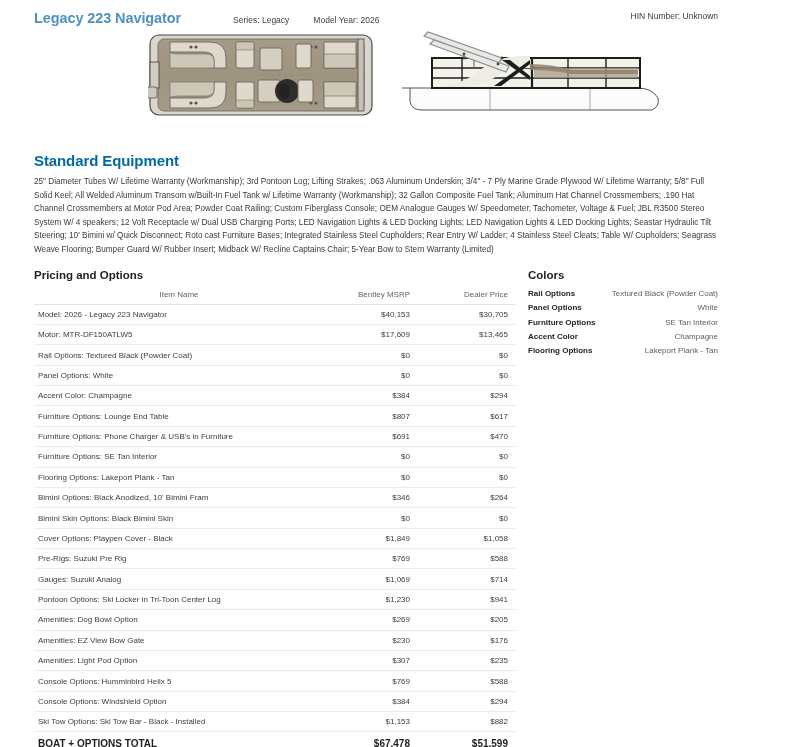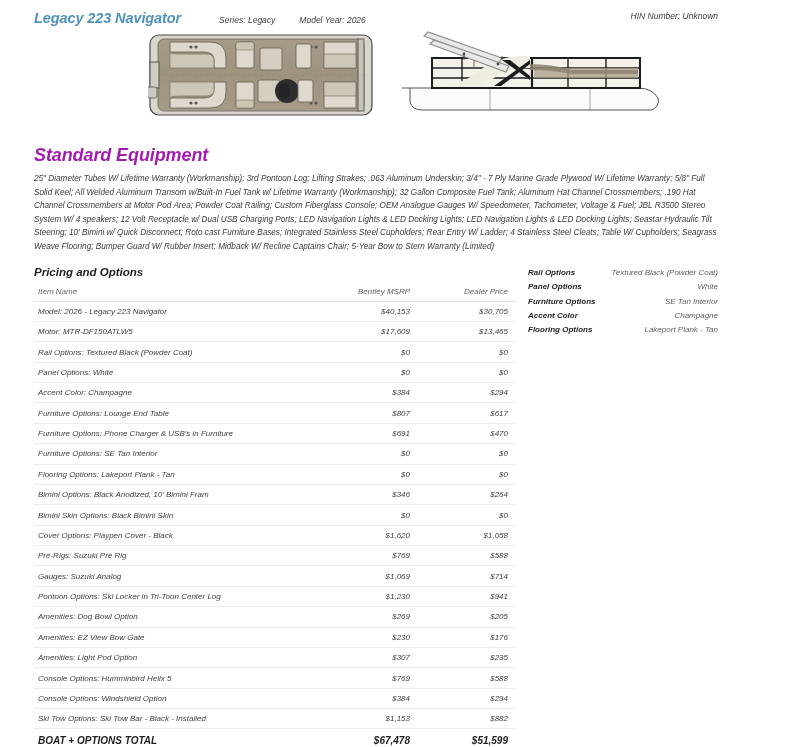--- a/index.html
+++ b/index.html
@@ -4,38 +4,38 @@
 <style>
   * { box-sizing: border-box; }
   html, body {
     margin: 0; padding: 0;
     width: 800px; height: 747px;
     background: #ffffff;
     font-family: "Liberation Sans", sans-serif;
     color: #2b2b2b;
     overflow: hidden;
   }
-  .page { position: relative; width: 752px; height: 747px; padding: 0; font-style: italic; }
+  .page { position: relative; width: 752px; height: 747px; padding: 0; }
 
   
   .header {
     position: relative;
     height: 30px;
     padding: 10px 34px 0 34px;
     display: flex;
     align-items: baseline;
   }
   .model-title {
     font-size: 14.5px;
     font-weight: bold;
     color: #4f92bd;
     letter-spacing: -0.1px;
     white-space: nowrap;
   }
-  .meta-group { display: flex; align-items: baseline; margin-left: 38px; }
+  .meta-group { display: flex; align-items: baseline; margin-left: 52px; }
   .meta-item {
     font-size: 8.5px;
     color: #3c3c3c;
     margin-right: 24px;
     white-space: nowrap;
   }
   .hin {
     position: absolute;
     right: 34px;
     top: 11px;
@@ -49,24 +49,24 @@
     position: relative;
     height: 88px;
     margin-top: 2px;
   }
   .topview { position: absolute; left: 148px; top: 0px; }
   .sideview { position: absolute; left: 402px; top: -2px; }
 
   
   .content { padding: 0 34px; }
   h2.section-title {
-    font-size: 18px;
+    font-size: 15px;
     font-weight: bold;
-    color: #a21caf;
-    margin: 25px 0 6px 0;
+    color: #0369a1;
+    margin: 32px 0 6px 0;
     letter-spacing: -0.1px;
   }
   .std-text {
     font-size: 8.2px;
     line-height: 13.6px;
     color: #3a3a3a;
     text-align: left;
     margin: 0;
     max-width: 738px;
   }
@@ -84,21 +84,21 @@
   }
 
   
   table.pricing { width: 482px; border-collapse: collapse; }
   table.pricing th {
     font-size: 8px;
     font-weight: normal;
     color: #636363;
     padding: 3px 0 5px 4px;
     border-bottom: 1px solid #e3e3e3;
-    text-align: left;
+    text-align: center;
     white-space: nowrap;
   }
   table.pricing th.num, table.pricing td.num {
     text-align: right;
     padding-right: 8px;
     white-space: nowrap;
   }
   table.pricing td {
     font-size: 8px;
     color: #3d3d3d;
@@ -320,21 +320,21 @@
                 <td class="num">$346</td>
                 <td class="num">$264</td>
               </tr>
               <tr>
                 <td>Bimini Skin Options: Black Bimini Skin</td>
                 <td class="num">$0</td>
                 <td class="num">$0</td>
               </tr>
               <tr>
                 <td>Cover Options: Playpen Cover - Black</td>
-                <td class="num">$1,620</td>
+                <td class="num">$1,849</td>
                 <td class="num">$1,058</td>
               </tr>
               <tr>
                 <td>Pre-Rigs: Suzuki Pre Rig</td>
                 <td class="num">$769</td>
                 <td class="num">$588</td>
               </tr>
               <tr>
                 <td>Gauges: Suzuki Analog</td>
                 <td class="num">$1,069</td>
@@ -383,20 +383,21 @@
               <tr>
                 <td>Freight</td>
                 <td class="num">$2,501</td>
                 <td class="num">$2,501</td>
               </tr>
             </tbody>
         </table>
       </div>
 
       <div class="col-right">
+        <h3 class="block-title">Colors</h3>
         <div id="colors-body">
             <div class="color-row">
               <span class="color-label">Rail Options</span>
               <span class="color-value">Textured Black (Powder Coat)</span>
             </div>
             <div class="color-row">
               <span class="color-label">Panel Options</span>
               <span class="color-value">White</span>
             </div>
             <div class="color-row">

